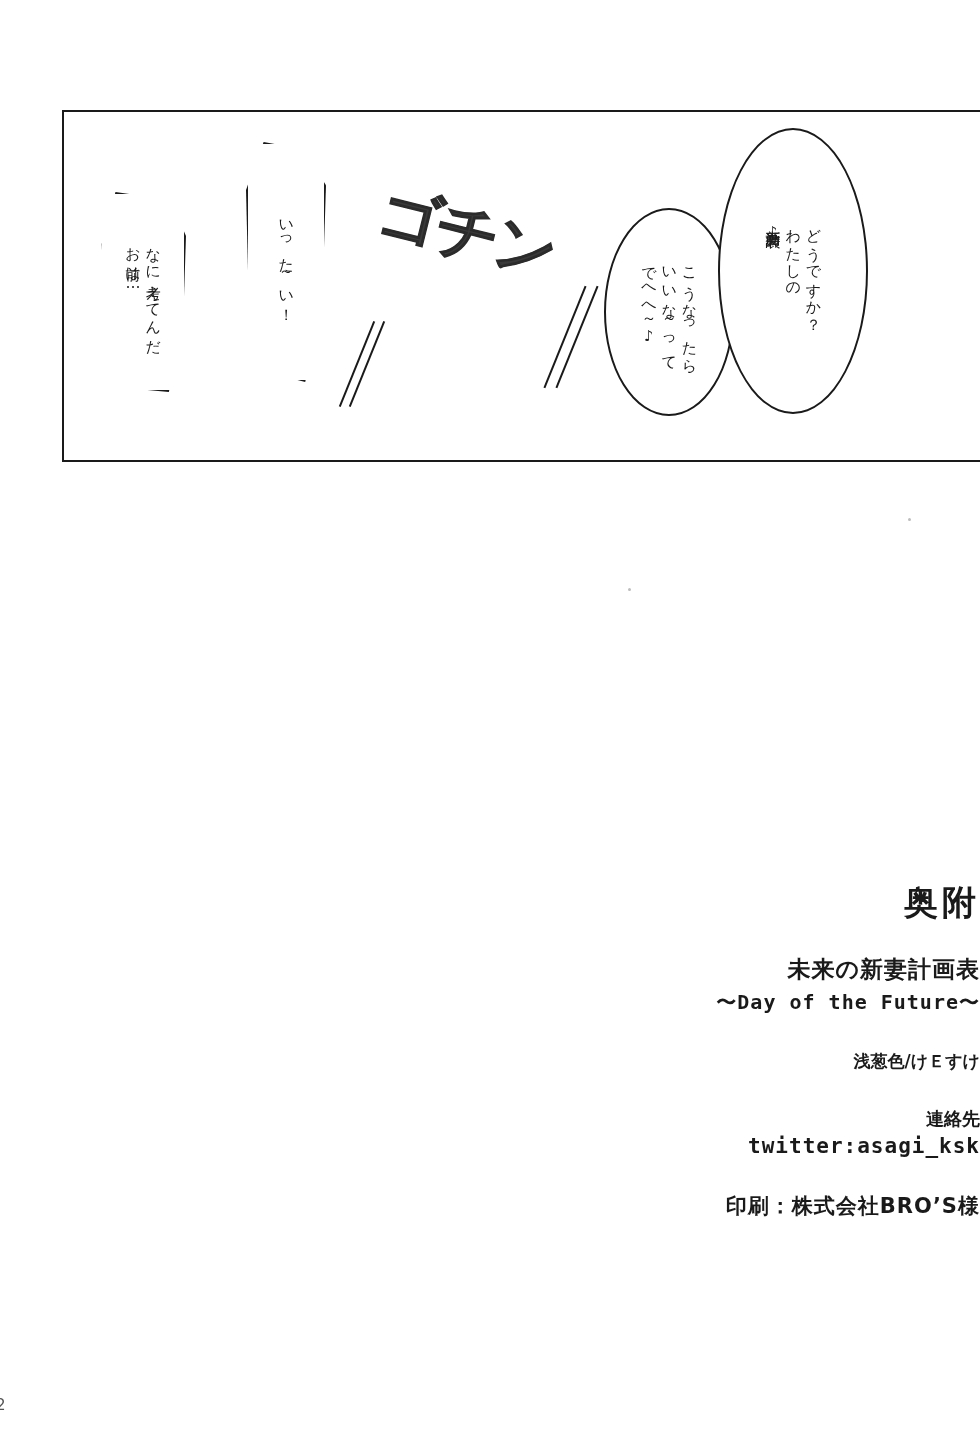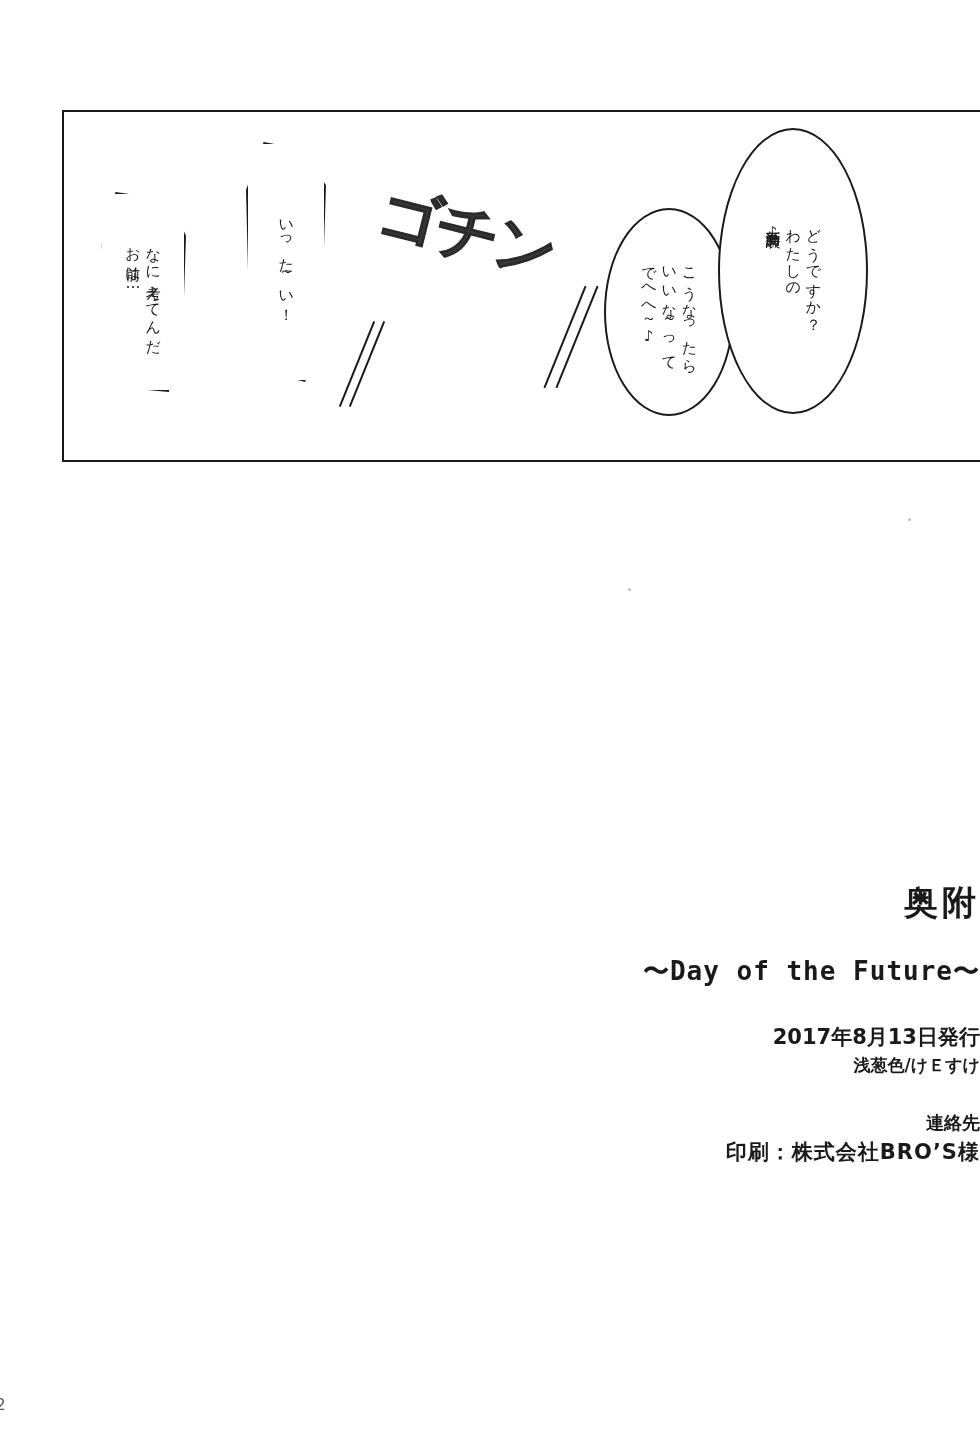--- a/index.html
+++ b/index.html
@@ -145,21 +145,21 @@
   }
   .work-title {
     font-family: "DejaVu Sans", sans-serif;
     font-size: 23px;
     font-weight: bold;
     letter-spacing: 1px;
     margin-bottom: 4px;
   }
   .work-subtitle {
     font-family: "DejaVu Sans Mono", monospace;
-    font-size: 26px;
+    font-size: 20px;
     font-weight: bold;
     letter-spacing: 1px;
     margin-bottom: 34px;
     padding-left: 20px;
   }
   .pubdate {
     font-family: "DejaVu Sans", sans-serif;
     font-size: 21px;
     font-weight: bold;
     margin-bottom: 3px;
@@ -235,20 +235,21 @@
     </div>
 
   </div>
 </div>
 
 <div class="speck" style="left:908px; top:518px;"></div>
 <div class="speck" style="left:628px; top:588px;"></div>
 
 <div class="colophon">
   <div class="colophon-title">奥附</div>
+  <div class="work-title">未来の新妻計画表</div>
   <div class="work-subtitle">〜Day of the Future〜</div>
-  <div class="pubdate">2017年8月13日発行</div>
   <div class="circle-author">浅葱色/けＥすけ</div>
   <div class="contact-label">連絡先</div>
+  <div class="contact-value">twitter:asagi_ksk</div>
   <div class="printer">印刷：株式会社BRO’S様</div>
 </div>
 
 <div class="page-number">2</div>
 
 </body></html>

